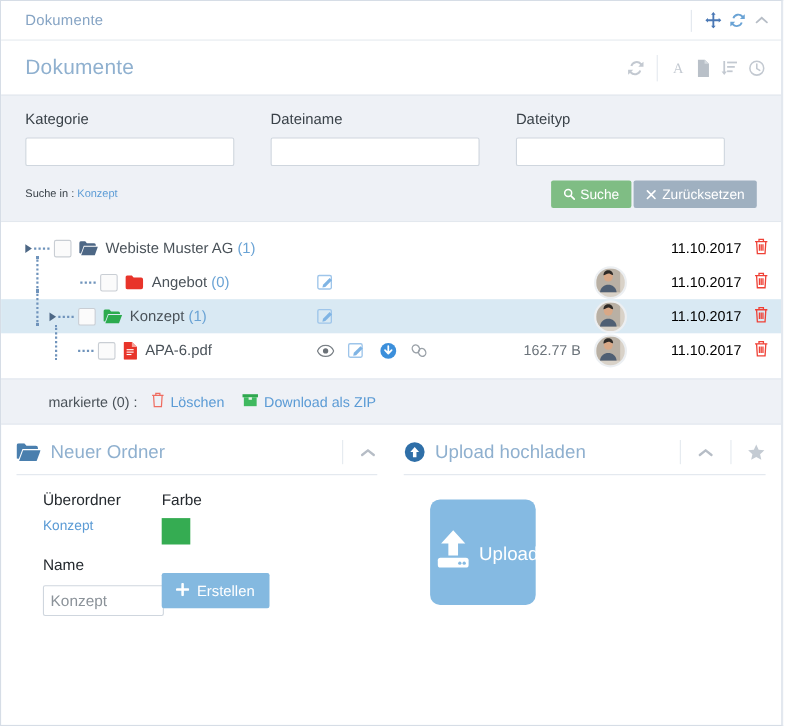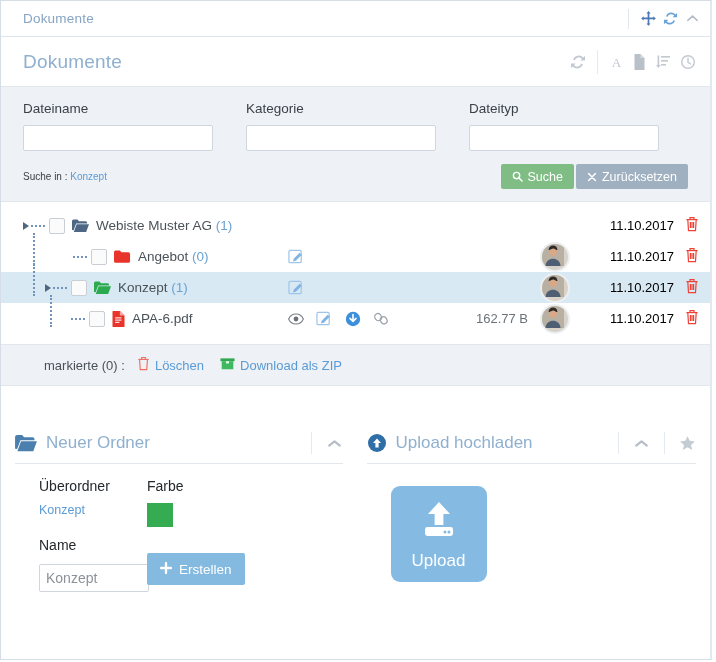--- a/index.html
+++ b/index.html
@@ -203,21 +203,21 @@
     color: #4a5259;
     box-sizing: border-box;
   }
   .markbar .ml { margin-right: 12px; }
   .markbar a {
     color: #5b9bd5; text-decoration: none; cursor: pointer;
     display: inline-flex; align-items: center; gap: 5px; margin-right: 16px;
   }
 
   
-  .bottom { display: flex; margin-top: 32px; }
+  .bottom { display: flex; }
   .bpanel { padding: 14px 0 0 0; box-sizing: border-box; }
   .bpanel.left  { width: 356px; padding-left: 14px; }
   .bpanel.right { width: 354px; padding-left: 10px; }
   .bhead {
     display: flex; align-items: center;
     border-bottom: 1px solid #e2e7ee;
     padding-bottom: 9px;
     margin-right: 14px;
   }
   .bhead .bicon { margin-right: 9px; display:inline-flex; }
@@ -243,21 +243,21 @@
     margin-top: 18px;
     background: #84b9e0; border: none; color: #fff;
     height: 32px; padding: 0 13px; border-radius: 2px;
     font-size: 13.5px; font-family: "Liberation Sans", sans-serif;
     display: inline-flex; align-items: center; gap: 7px; cursor: pointer;
   }
   .upload-btn {
     margin: 22px 0 0 24px;
     width: 96px; height: 96px;
     background: #85bae2; border-radius: 9px;
-    display: flex; flex-direction: column;
+    display: flex; flex-direction: row;
     align-items: center; justify-content: center;
     color: #fff; font-size: 17px; cursor: pointer;
   }
   .upload-btn .ul-label { margin-top: 4px; }
 </style>
 </head>
 <body>
 
 <div class="widget">
 
@@ -319,25 +319,25 @@
               <path d="M8 4.2V8.3l2.7 1.7" fill="none" stroke="#c3c9d1" stroke-width="1.4" stroke-linecap="round"></path>
             </svg>
         </span>
       </span>
     </div>
   </div>
 
   <div class="searchbox">
     <div class="fields">
       <div class="field">
+        <label>Kategorie</label>
+        <input type="text" value="" style="">
+      </div>
+      <div class="field">
         <label>Dateiname</label>
-        <input type="text" value="" style="">
-      </div>
-      <div class="field">
-        <label>Kategorie</label>
         <input type="text" value="" style="">
       </div>
       <div class="field">
         <label>Dateityp</label>
         <input type="text" value="" style="">
       </div>
     </div>
     <div class="searchfoot">
       <div class="suchein">
         <span>Suche in :</span>

